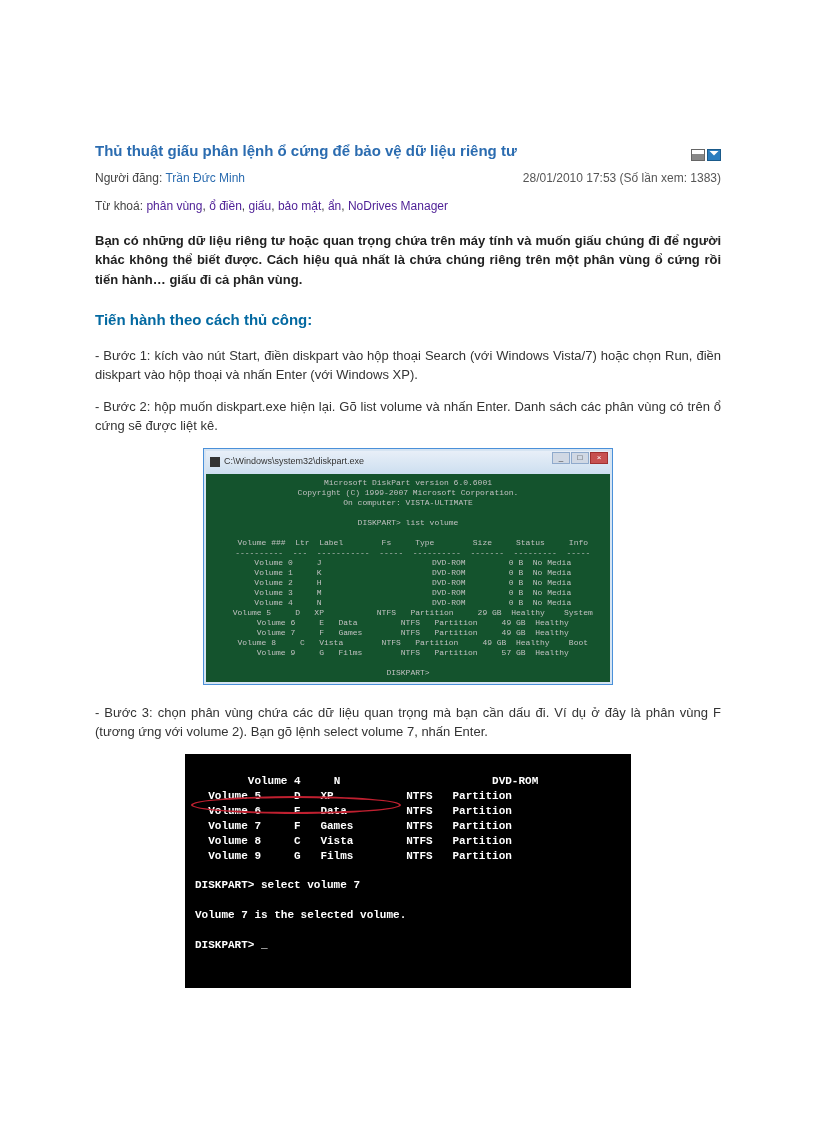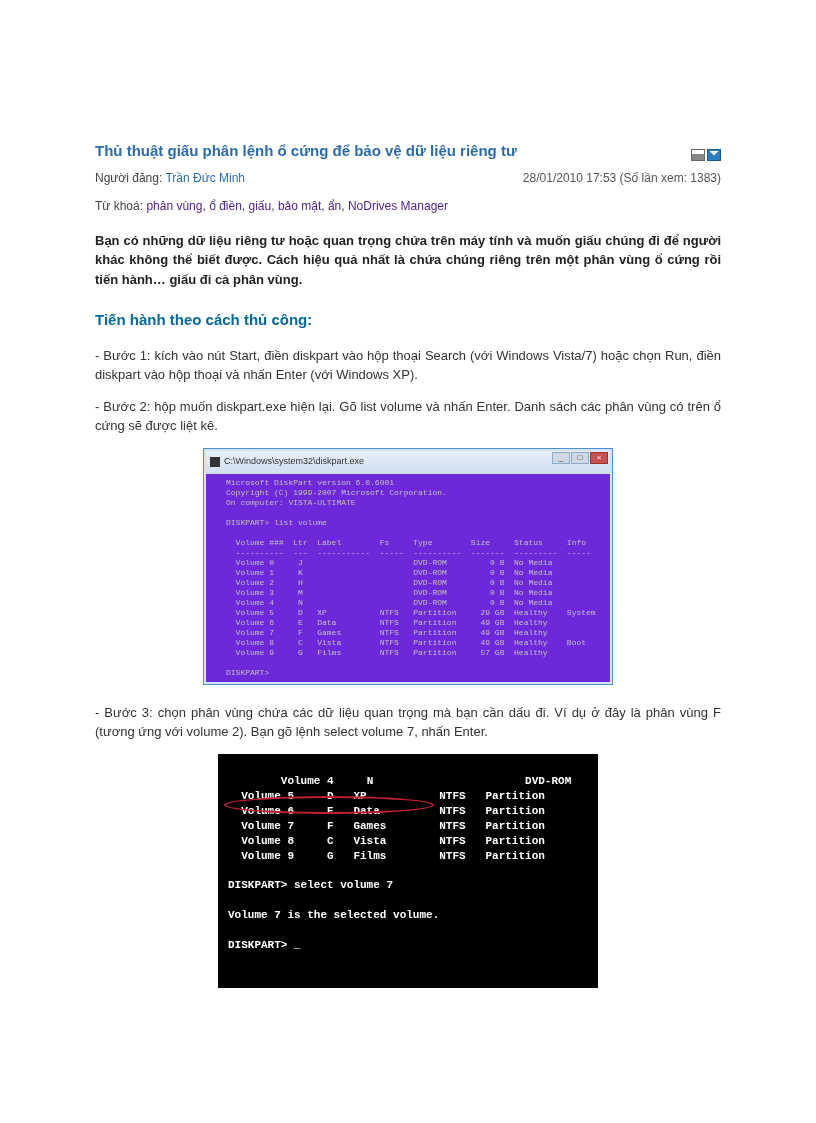--- a/index.html
+++ b/index.html
@@ -82,31 +82,32 @@
   .win-btn {
     width: 18px; height: 12px;
     background: #d0d8e4;
     border: 1px solid #8faacc;
     font-size: 8px;
     text-align: center;
     line-height: 10px;
   }
   .win-btn.close { background: #c75050; color: #fff; border-color: #a03030; }
   .terminal-body {
-    background: #6d28d9;
+    background: #14532d;
     color: #c0c0c0;
     font-family: "Courier New", monospace;
     font-size: 8px;
     line-height: 1.25;
-    padding: 4px 20px;
+    padding: 4px 12px;
     white-space: pre;
     overflow: hidden;
+    text-align: center;
   }
   .terminal-wrap2 {
-    width: 380px;
+    width: 446px;
     margin: 10px auto 30px auto;
   }
   .terminal-body2 {
     background: #000;
     color: #fff;
     font-family: "Courier New", monospace;
     font-size: 11px;
     font-weight: bold;
     line-height: 1.35;
     padding: 6px 10px;

